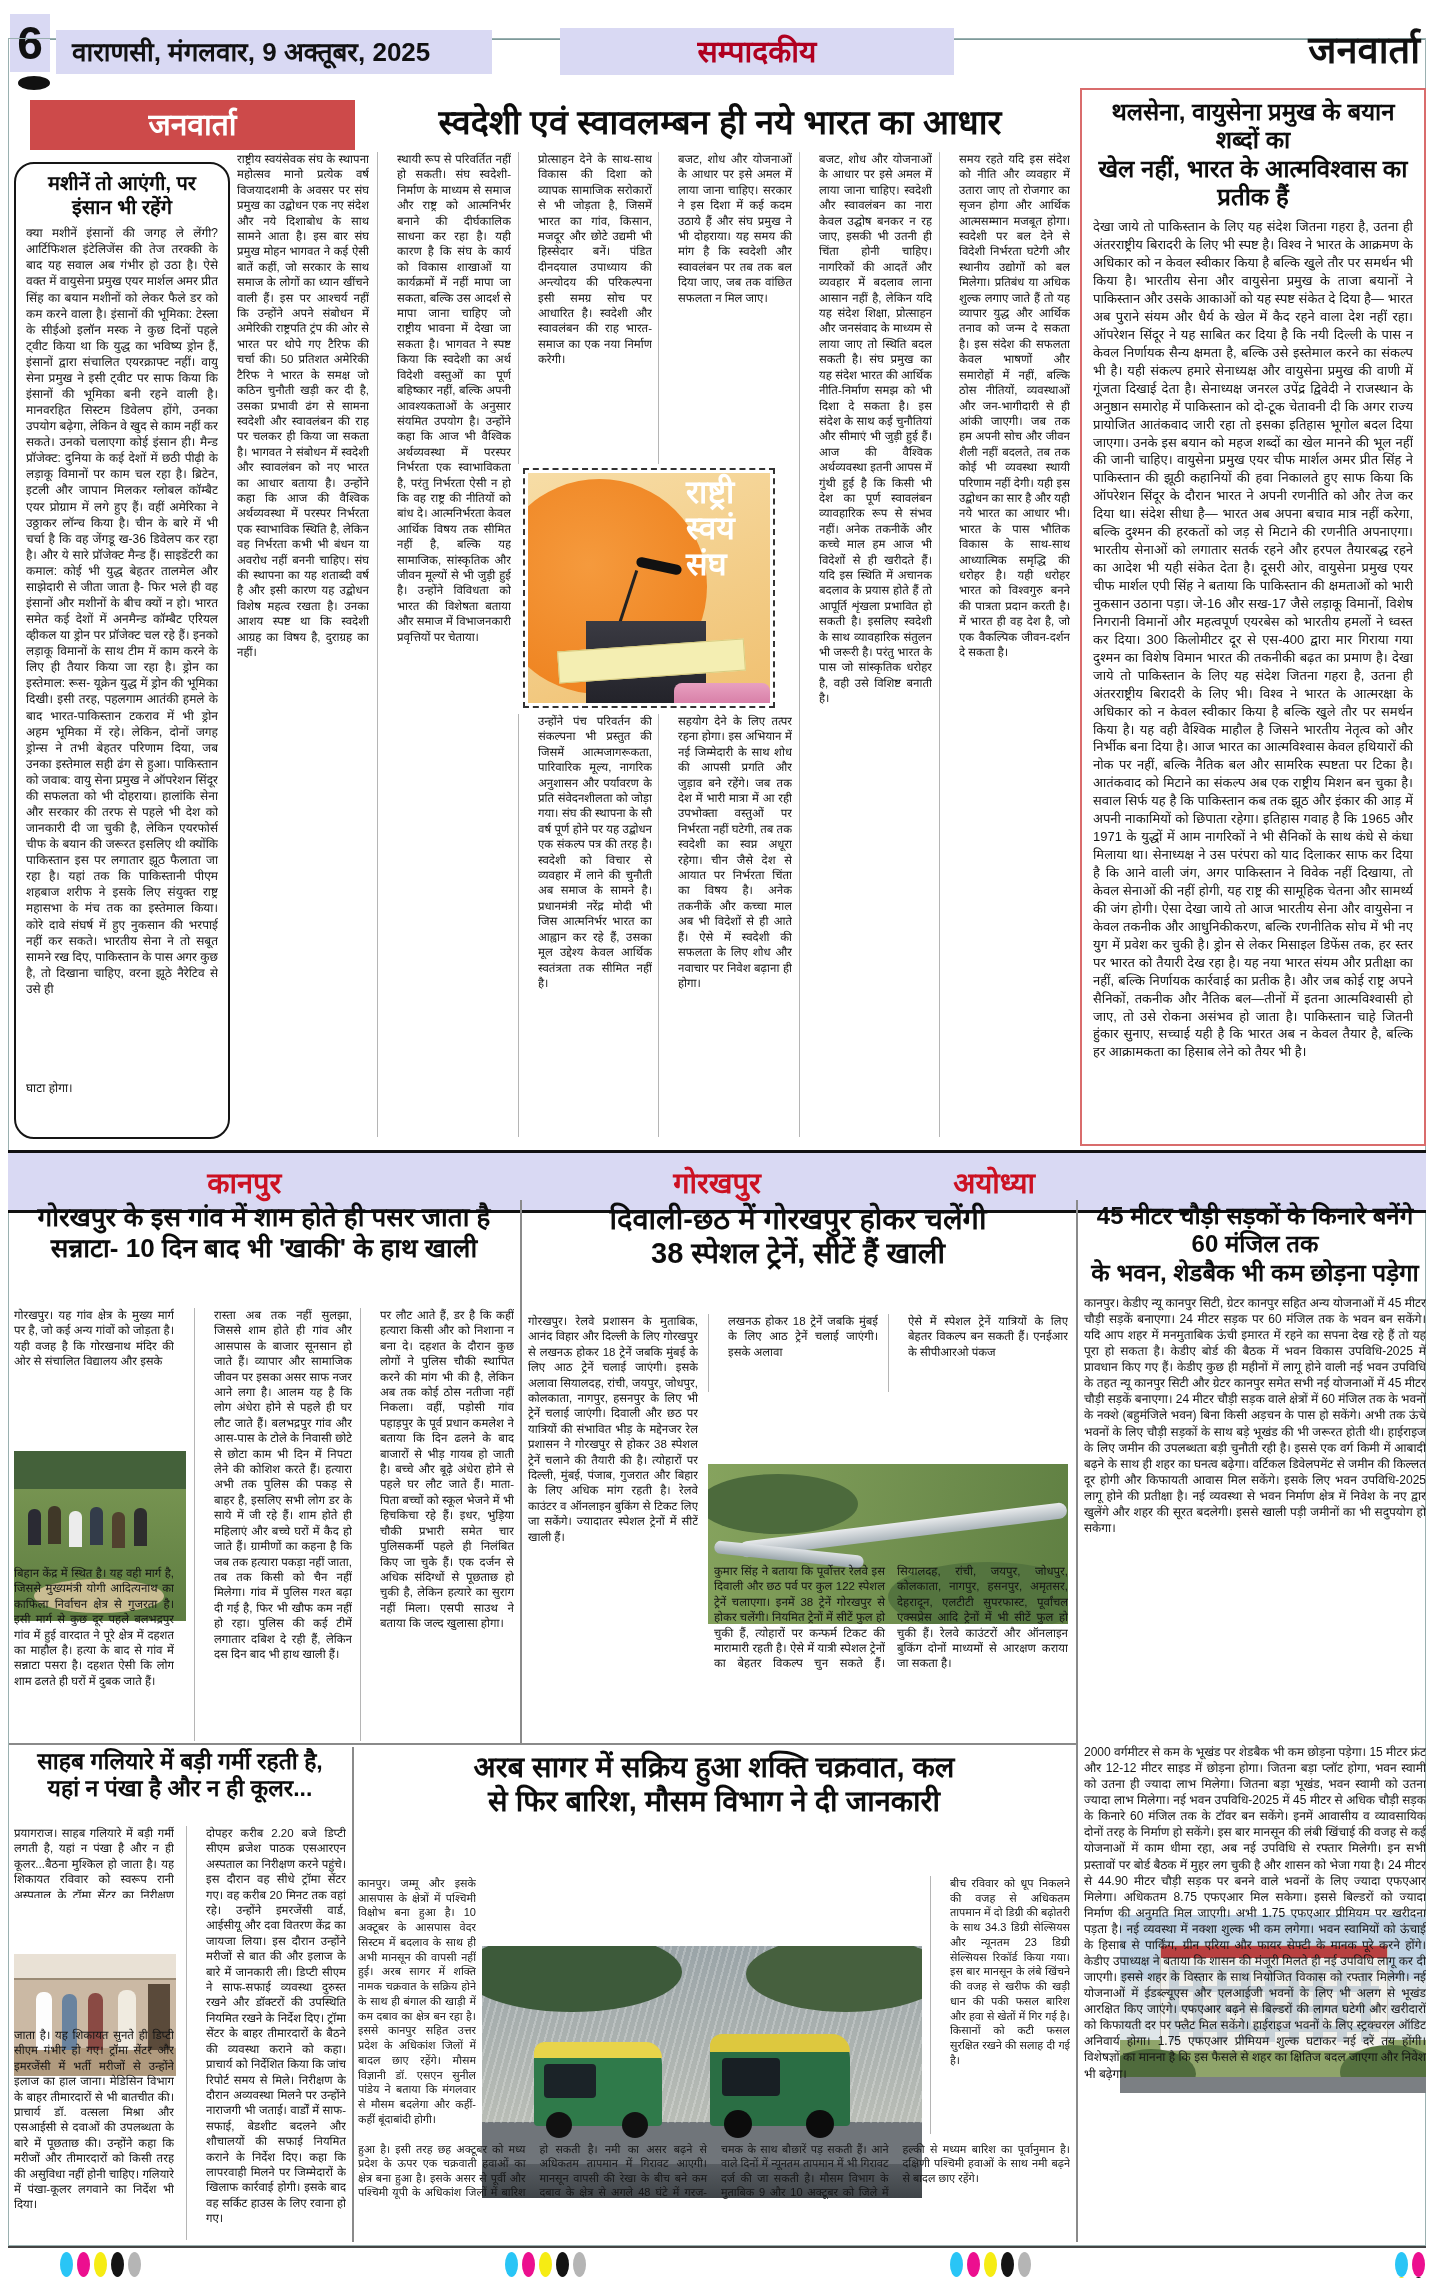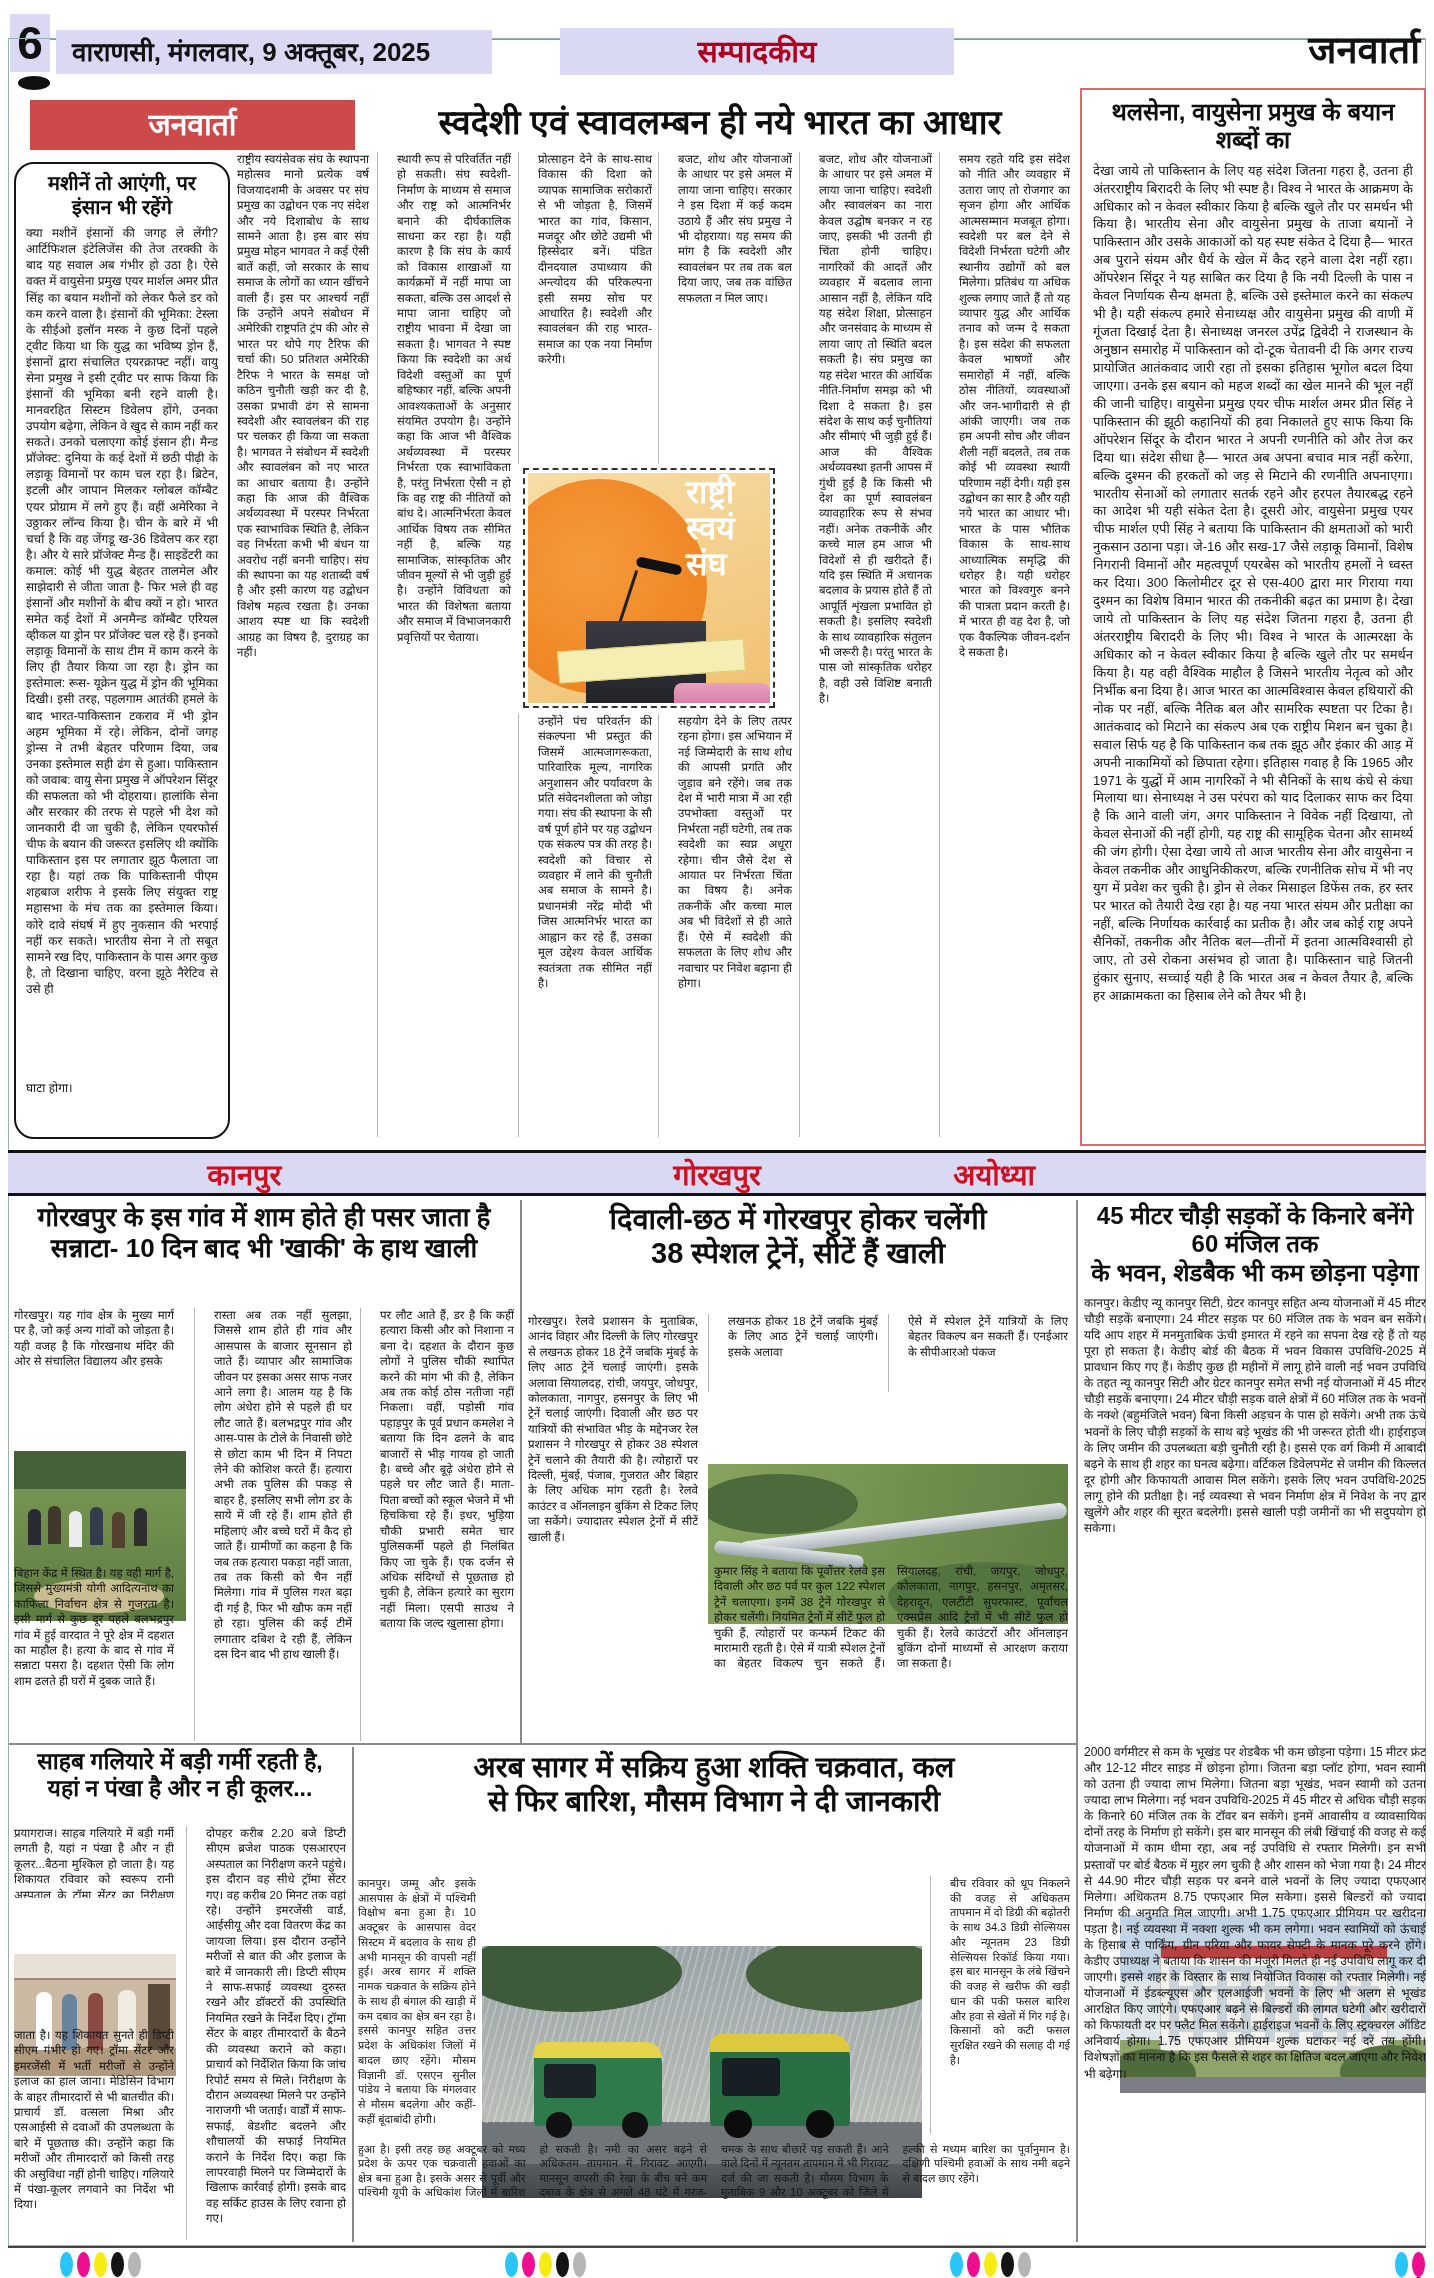--- a/index.html
+++ b/index.html
@@ -77,25 +77,26 @@
         <div class="abs" style="left:58px;bottom:0;width:120px;height:82px;background:linear-gradient(#3a3a42,#23232a);"></div>
         <div class="abs" style="left:30px;bottom:26px;width:185px;height:30px;background:#f4eeb2;transform:rotate(-4deg);border:1px solid #d8cc80;"></div>
         <div class="abs" style="right:0;bottom:0;width:96px;height:20px;background:linear-gradient(#e8a0c0,#d880a8);border-radius:8px 8px 0 0;"></div>
       </div>
     </div>
   </div>
 
   <div class="abs" style="left:1080px;top:88px;width:346px;height:1058px;border:2.5px solid #d96c6c;box-sizing:border-box;padding:8px 11px;">
     <div class="hl" style="font-size:24px;">
       <div>थलसेना, वायुसेना प्रमुख के बयान शब्दों का</div>
+      <div>खेल नहीं, भारत के आत्मविश्वास का प्रतीक हैं</div>
     </div>
     <div class="body-txt" style="margin-top:7px;height:960px;font-size:13px;line-height:1.38;">देखा जाये तो पाकिस्तान के लिए यह संदेश जितना गहरा है, उतना ही अंतरराष्ट्रीय बिरादरी के लिए भी स्पष्ट है। विश्व ने भारत के आक्रमण के अधिकार को न केवल स्वीकार किया है बल्कि खुले तौर पर समर्थन भी किया है। भारतीय सेना और वायुसेना प्रमुख के ताजा बयानों ने पाकिस्तान और उसके आकाओं को यह स्पष्ट संकेत दे दिया है— भारत अब पुराने संयम और धैर्य के खेल में कैद रहने वाला देश नहीं रहा। ऑपरेशन सिंदूर ने यह साबित कर दिया है कि नयी दिल्ली के पास न केवल निर्णायक सैन्य क्षमता है, बल्कि उसे इस्तेमाल करने का संकल्प भी है। यही संकल्प हमारे सेनाध्यक्ष और वायुसेना प्रमुख की वाणी में गूंजता दिखाई देता है। सेनाध्यक्ष जनरल उपेंद्र द्विवेदी ने राजस्थान के अनुष्ठान समारोह में पाकिस्तान को दो-टूक चेतावनी दी कि अगर राज्य प्रायोजित आतंकवाद जारी रहा तो इसका इतिहास भूगोल बदल दिया जाएगा। उनके इस बयान को महज शब्दों का खेल मानने की भूल नहीं की जानी चाहिए। वायुसेना प्रमुख एयर चीफ मार्शल अमर प्रीत सिंह ने पाकिस्तान की झूठी कहानियों की हवा निकालते हुए साफ किया कि ऑपरेशन सिंदूर के दौरान भारत ने अपनी रणनीति को और तेज कर दिया था। संदेश सीधा है— भारत अब अपना बचाव मात्र नहीं करेगा, बल्कि दुश्मन की हरकतों को जड़ से मिटाने की रणनीति अपनाएगा। भारतीय सेनाओं को लगातार सतर्क रहने और हरपल तैयारबद्ध रहने का आदेश भी यही संकेत देता है। दूसरी ओर, वायुसेना प्रमुख एयर चीफ मार्शल एपी सिंह ने बताया कि पाकिस्तान की क्षमताओं को भारी नुकसान उठाना पड़ा। जे-16 और सख-17 जैसे लड़ाकू विमानों, विशेष निगरानी विमानों और महत्वपूर्ण एयरबेस को भारतीय हमलों ने ध्वस्त कर दिया। 300 किलोमीटर दूर से एस-400 द्वारा मार गिराया गया दुश्मन का विशेष विमान भारत की तकनीकी बढ़त का प्रमाण है। देखा जाये तो पाकिस्तान के लिए यह संदेश जितना गहरा है, उतना ही अंतरराष्ट्रीय बिरादरी के लिए भी। विश्व ने भारत के आत्मरक्षा के अधिकार को न केवल स्वीकार किया है बल्कि खुले तौर पर समर्थन किया है। यह वही वैश्विक माहौल है जिसने भारतीय नेतृत्व को और निर्भीक बना दिया है। आज भारत का आत्मविश्वास केवल हथियारों की नोक पर नहीं, बल्कि नैतिक बल और सामरिक स्पष्टता पर टिका है। आतंकवाद को मिटाने का संकल्प अब एक राष्ट्रीय मिशन बन चुका है। सवाल सिर्फ यह है कि पाकिस्तान कब तक झूठ और इंकार की आड़ में अपनी नाकामियों को छिपाता रहेगा। इतिहास गवाह है कि 1965 और 1971 के युद्धों में आम नागरिकों ने भी सैनिकों के साथ कंधे से कंधा मिलाया था। सेनाध्यक्ष ने उस परंपरा को याद दिलाकर साफ कर दिया है कि आने वाली जंग, अगर पाकिस्तान ने विवेक नहीं दिखाया, तो केवल सेनाओं की नहीं होगी, यह राष्ट्र की सामूहिक चेतना और सामर्थ्य की जंग होगी। ऐसा देखा जाये तो आज भारतीय सेना और वायुसेना न केवल तकनीक और आधुनिकीकरण, बल्कि रणनीतिक सोच में भी नए युग में प्रवेश कर चुकी है। ड्रोन से लेकर मिसाइल डिफेंस तक, हर स्तर पर भारत को तैयारी देख रहा है। यह नया भारत संयम और प्रतीक्षा का नहीं, बल्कि निर्णायक कार्रवाई का प्रतीक है। और जब कोई राष्ट्र अपने सैनिकों, तकनीक और नैतिक बल—तीनों में इतना आत्मविश्वासी हो जाए, तो उसे रोकना असंभव हो जाता है। पाकिस्तान चाहे जितनी हुंकार सुनाए, सच्चाई यही है कि भारत अब न केवल तैयार है, बल्कि हर आक्रामकता का हिसाब लेने को तैयर भी है।</div>
   </div>
 
-  <div class="abs lav" style="left:8px;top:1150px;width:1418px;height:46px;border-top:3px solid #111;border-bottom:3px solid #111;box-sizing:border-box;display:flex;align-items:center;">
+  <div class="abs lav" style="left:8px;top:1150px;width:1418px;height:63px;border-top:3px solid #111;border-bottom:3px solid #111;box-sizing:border-box;display:flex;align-items:center;">
     <span style="flex:1;text-align:center;color:#cc1122;font-weight:bold;font-size:29px;">कानपुर</span>
     <span style="flex:1;text-align:center;color:#cc1122;font-weight:bold;font-size:29px;">गोरखपुर</span>
     <span style="flex:1;text-align:left;color:#cc1122;font-weight:bold;font-size:29px;">अयोध्या</span>
   </div>
 
   <div class="abs vr" style="left:520px;top:1200px;height:543px;"></div>
   <div class="abs vr" style="left:1076px;top:1200px;height:1042px;"></div>
   <div class="abs hr" style="left:9px;top:1743px;width:1067px;"></div>
   <div class="abs vr" style="left:352px;top:1747px;height:495px;"></div>
 

